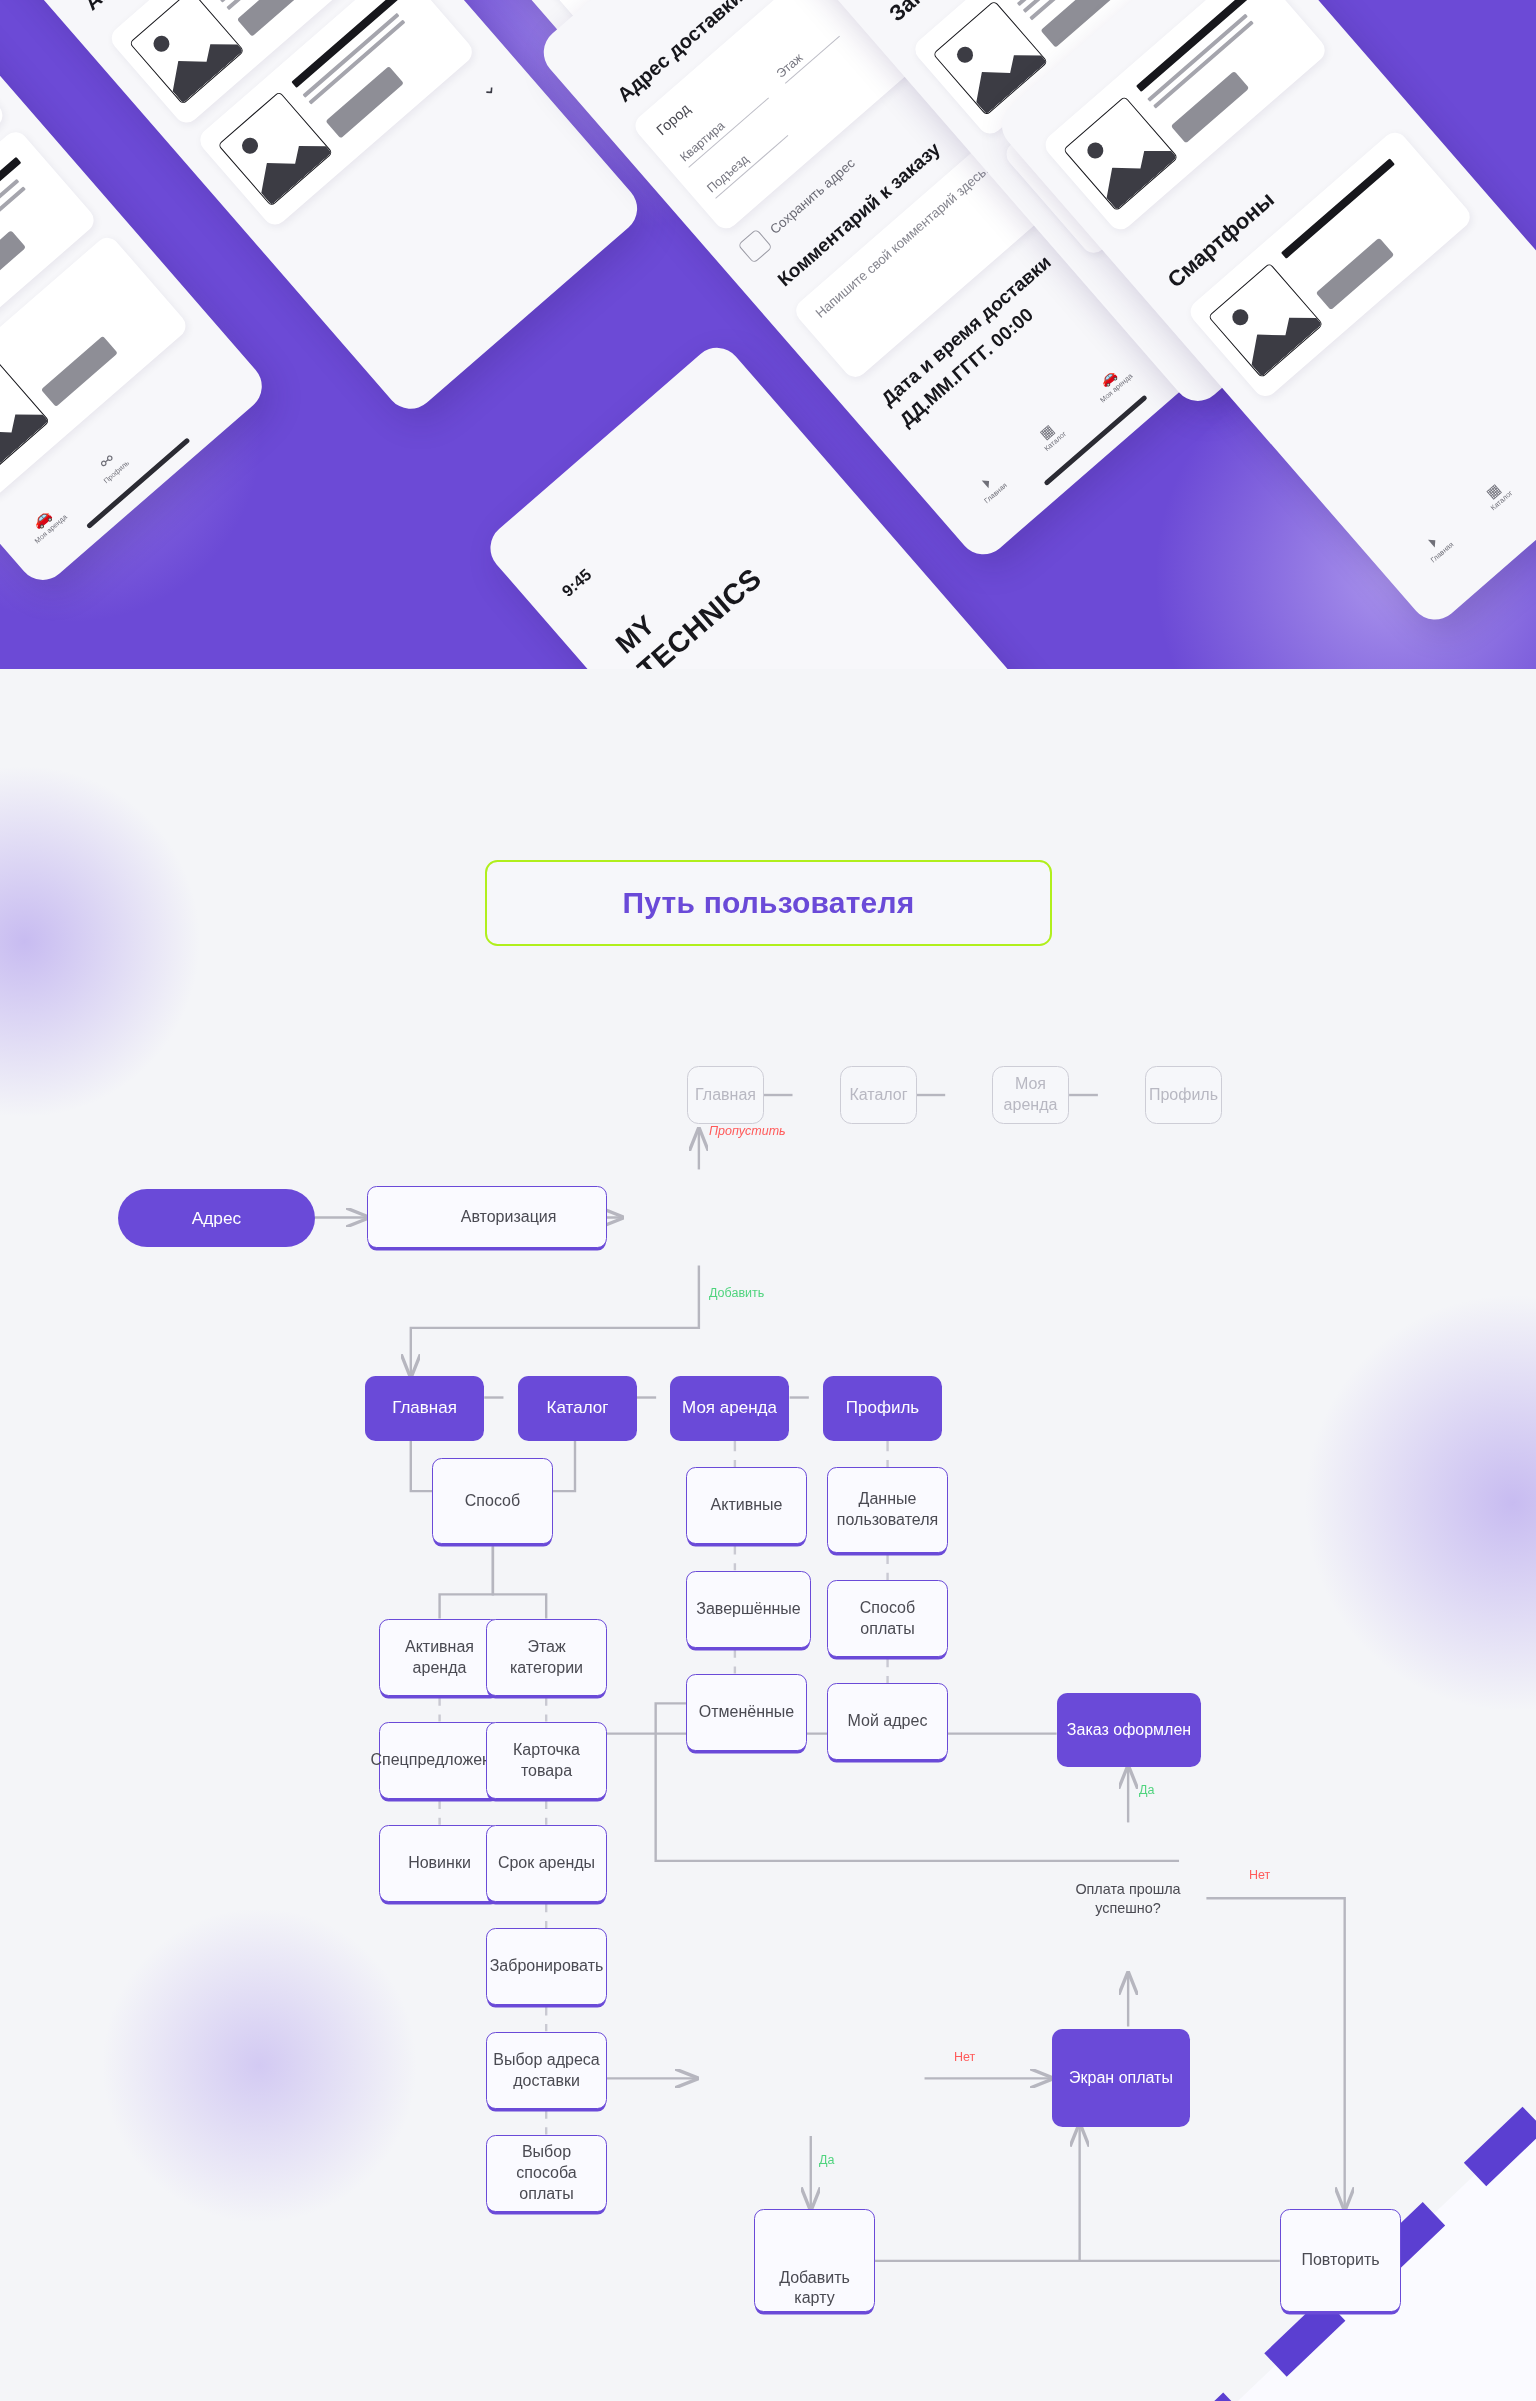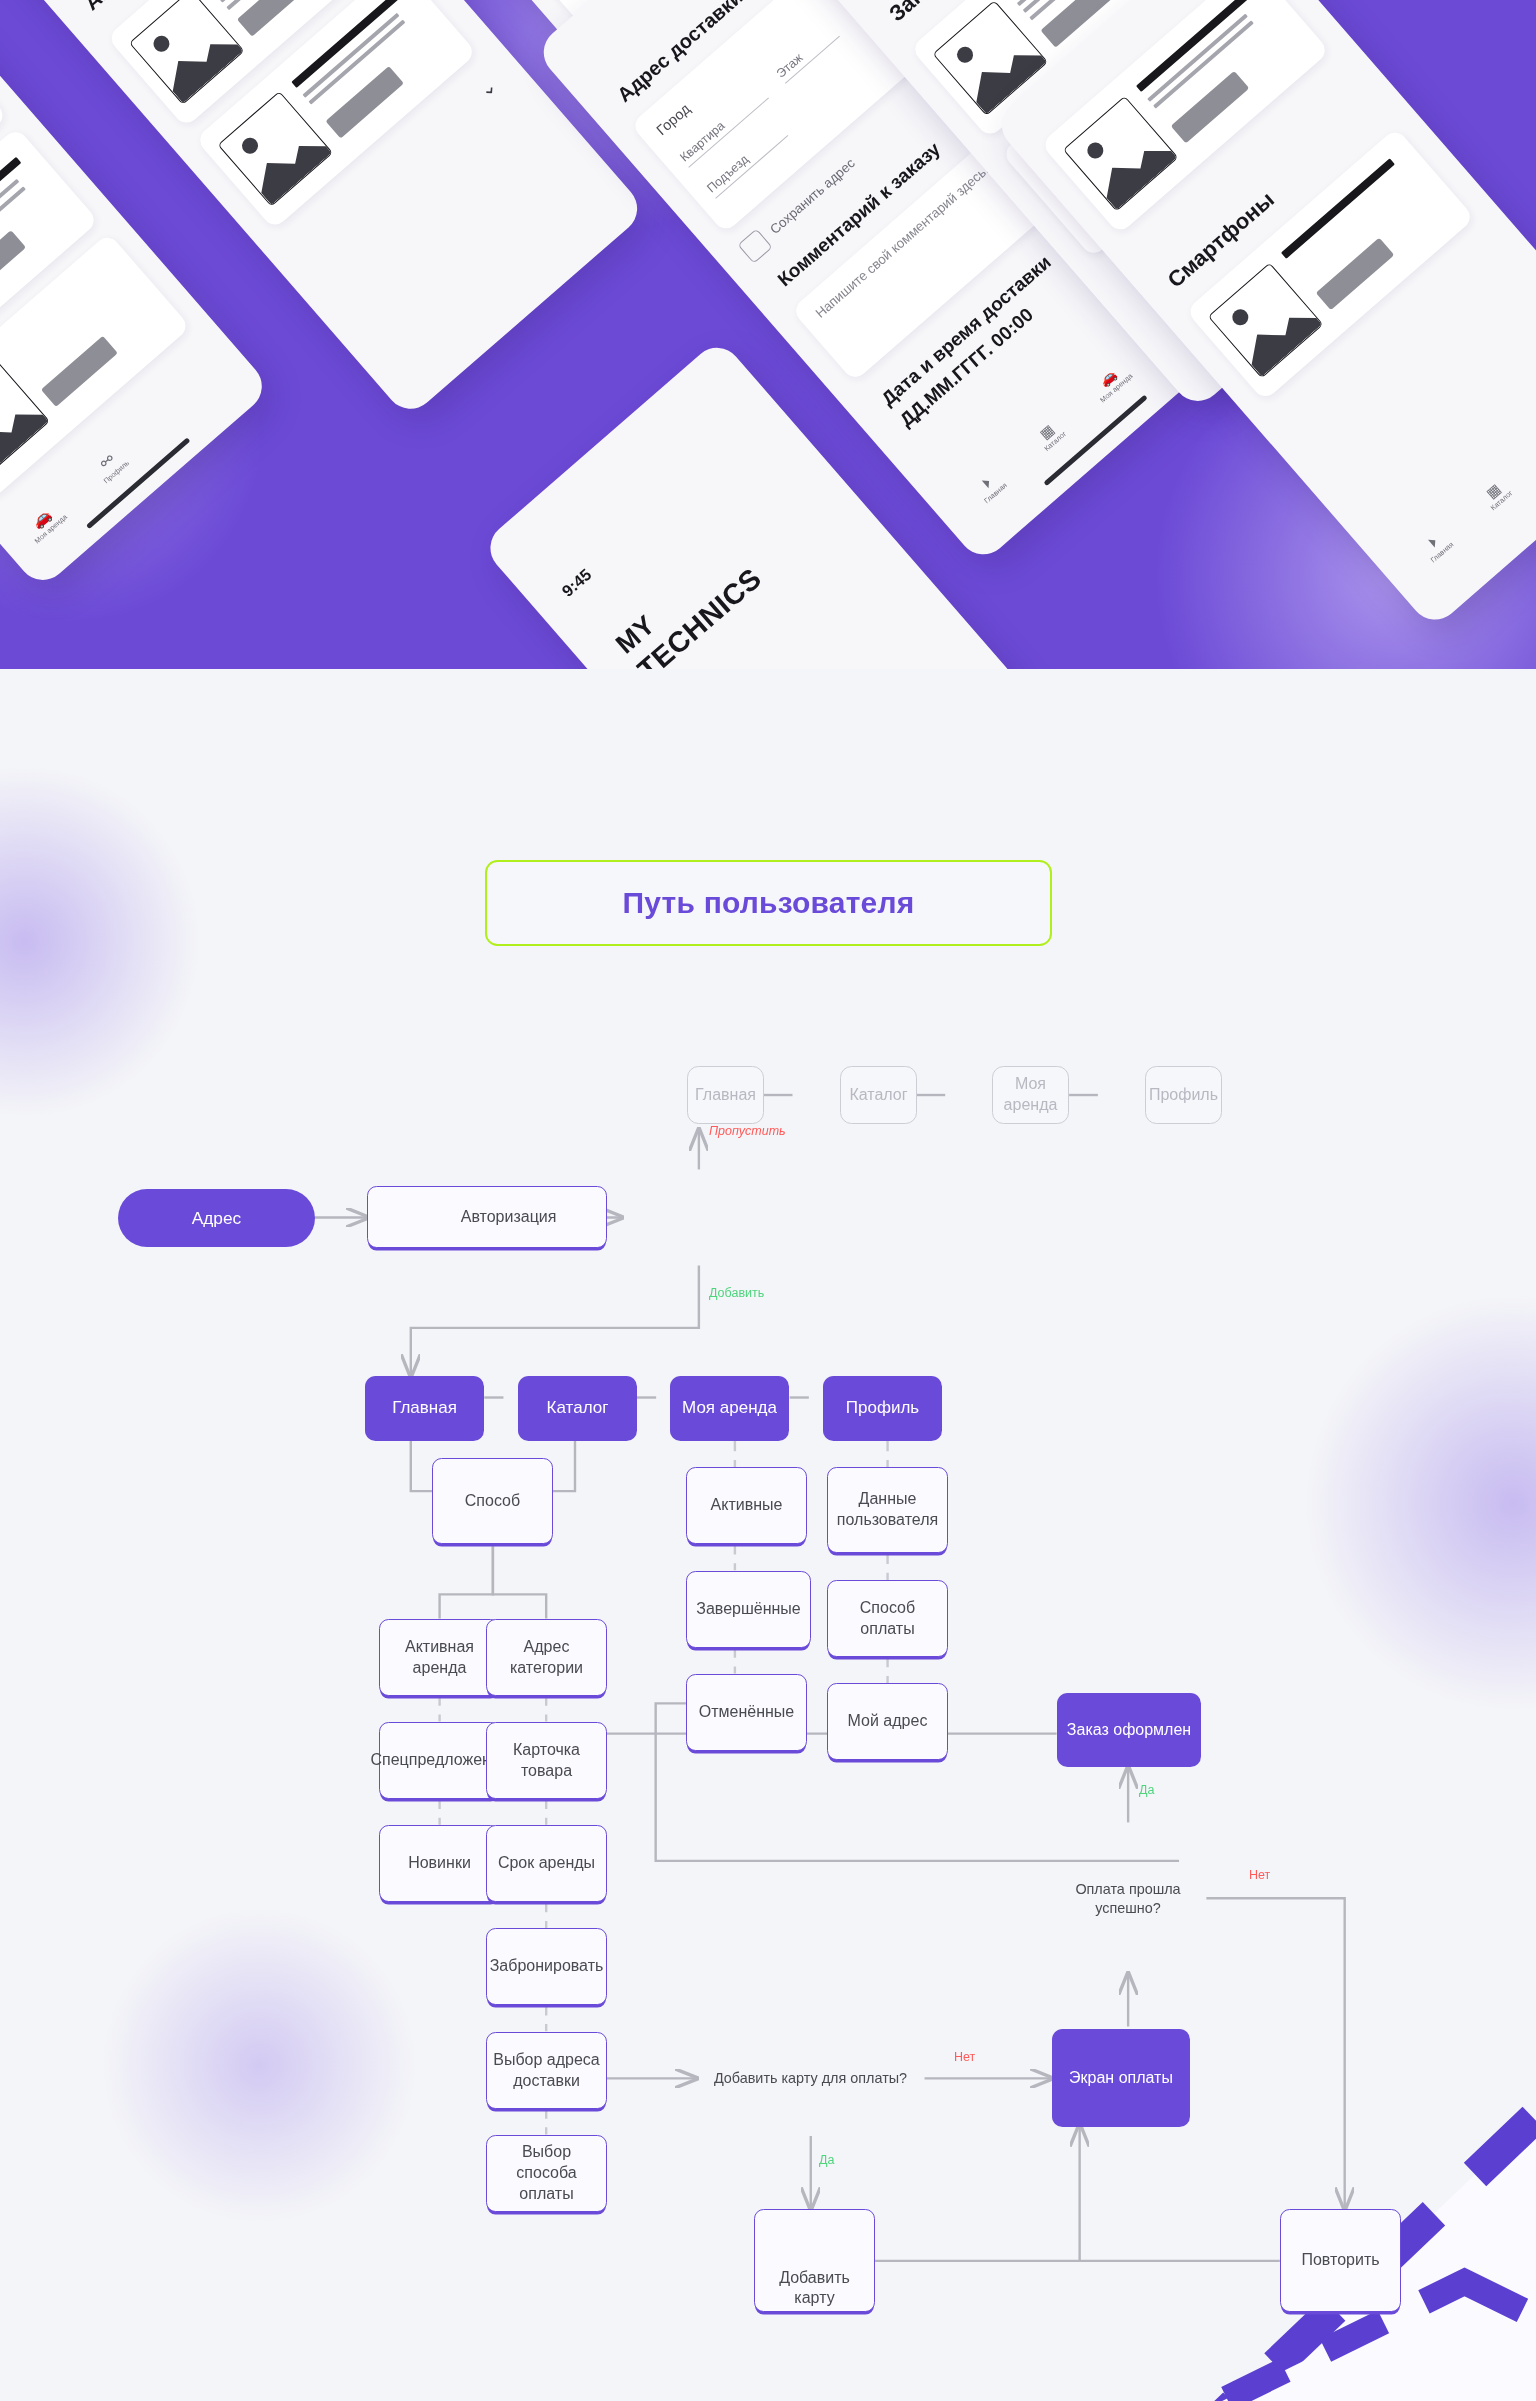--- a/index.html
+++ b/index.html
@@ -395,21 +395,21 @@
       <span>Активная аренда</span>
     </div>
   <div class="node n-out" style="left:379px;top:675px;width:121px;height:77px;">
       <span>Спецпредложения</span>
     </div>
   <div class="node n-out" style="left:379px;top:778px;width:121px;height:77px;">
       <span>Новинки</span>
     </div>
 
   <div class="node n-out" style="left:486px;top:572px;width:121px;height:77px;">
-      <span>Адрес категории</span>
+      <span>Этаж категории</span>
     </div>
   <div class="node n-out" style="left:486px;top:675px;width:121px;height:77px;">
       <span>Карточка товара</span>
     </div>
   <div class="node n-out" style="left:486px;top:778px;width:121px;height:77px;">
       <span>Срок аренды</span>
     </div>
   <div class="node n-out" style="left:486px;top:881px;width:121px;height:77px;">
       <span>Забронировать</span>
     </div>
@@ -446,26 +446,20 @@
 
   <div class="n-dec" style="position:absolute;left:1050px;top:777px;width:156px;height:149px;">
     <svg class="dmask" viewBox="0 0 325 310">
       <polygon points="162,6 319,155 162,304 6,155" fill="#fafaff" stroke="#5b3fd1" stroke-width="8" stroke-dasharray="20 14"></polygon>
     </svg>
     <span>Оплата прошла успешно?</span>
   </div>
   <div class="elab yes" style="left:1139px;top:736px;">Да</div>
   <div class="elab no" style="left:1249px;top:821px;">Нет</div>
 
-  <div class="n-dec" style="position:absolute;left:696px;top:974px;width:229px;height:115px;">
-    <svg class="dmask" viewBox="0 0 476 240">
-      <polygon points="238,6 470,120 238,234 6,120" fill="#fafaff" stroke="#5b3fd1" stroke-width="8" stroke-dasharray="20 14"></polygon>
-    </svg>
-    <span>Добавить карту для оплаты?</span>
-  </div>
   <div class="elab no" style="left:954px;top:1003px;">Нет</div>
   <div class="elab yes" style="left:819px;top:1106px;">Да</div>
 
   <div class="node n-fill" style="left:1052px;top:982px;width:138px;height:98px;font-size:16px;">
       <span>Экран оплаты</span>
     </div>
 
   <div class="node n-out" style="left:754px;top:1162px;width:121px;height:103px;align-items:flex-end;">
       <span>Добавить карту</span>
     </div>

